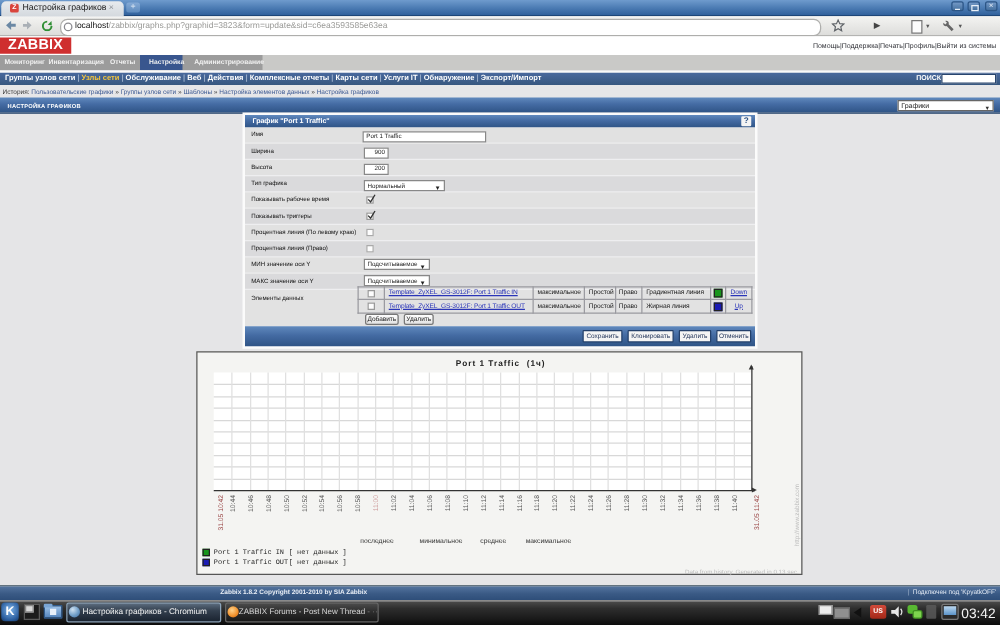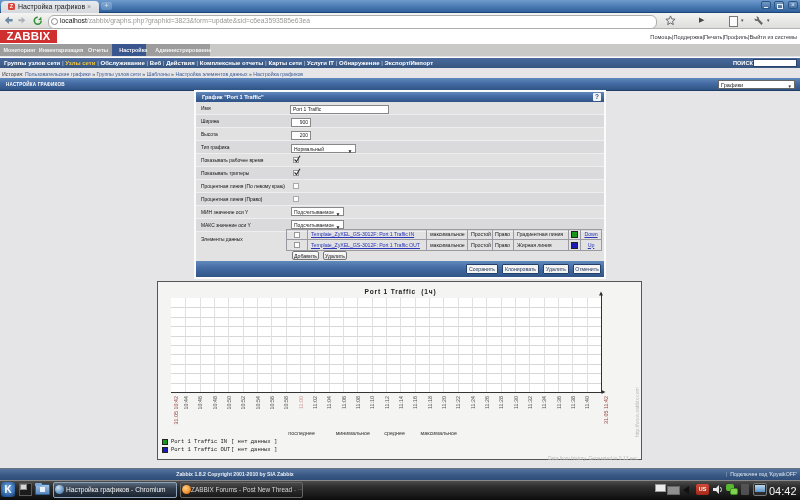--- a/index.html
+++ b/index.html
@@ -297,15 +297,15 @@
     </svg>
 
 <div class="abs" style="left:726px;top:484px;width:8px;height:7px;background:#58b832;border-radius:2px;"></div>
 <div class="abs" style="left:730px;top:488px;width:8px;height:7px;background:#7ed44e;border-radius:2px;border:1px solid #3f8f22;box-sizing:border-box;"></div>
 
 <div class="abs" style="left:741px;top:484px;width:8px;height:11px;background:#5c5c5c;border-radius:1px;opacity:0.8;"></div>
 
 <div class="abs" style="left:753px;top:483px;width:14px;height:13px;background:#2a2a2a;border:1px solid #777;border-radius:2px;box-sizing:border-box;"></div>
 <div class="abs" style="left:755px;top:485px;width:10px;height:7px;background:linear-gradient(#bcd8f0,#5b93c8);"></div>
 
-<div class="abs" style="left:769px;top:484.5px;font-size:11px;color:#f4f4f4;">04:42</div>
+<div class="abs" style="left:769px;top:484.5px;font-size:11px;color:#f4f4f4;">03:42</div>
 
 </div>
 
 </body></html>

